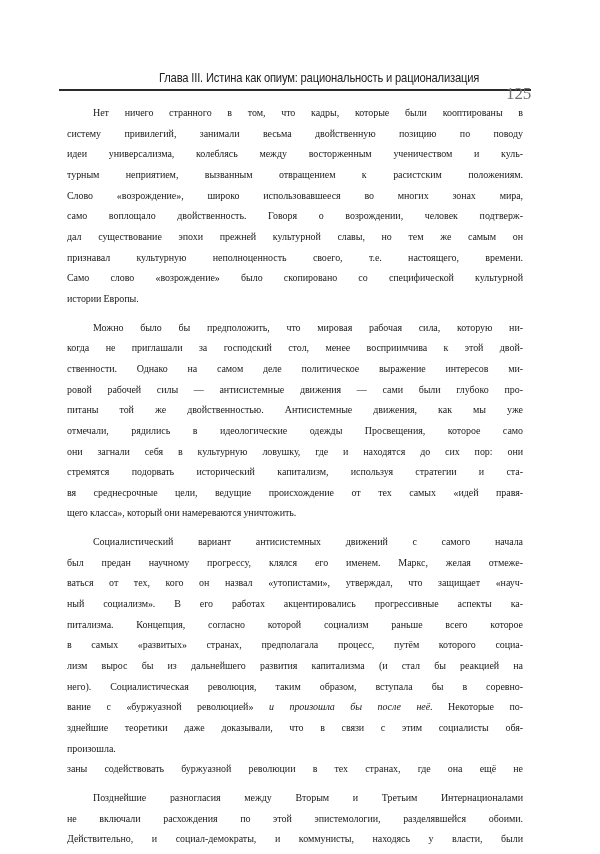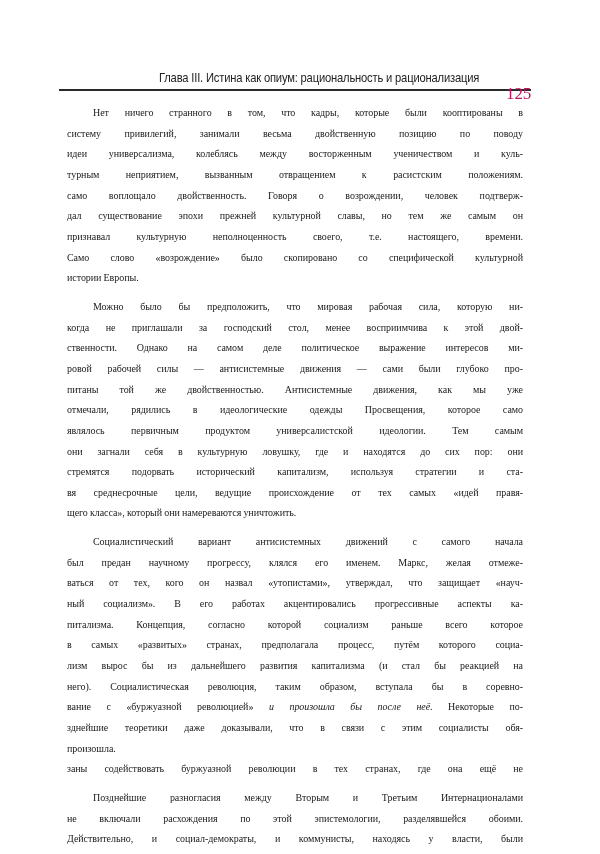--- a/index.html
+++ b/index.html
@@ -36,21 +36,21 @@
     }
     .running-head .title {
       transform: scaleX(0.86);
       transform-origin: left bottom;
       white-space: nowrap;
     }
     .running-head .folio {
       font-family: "Liberation Serif", "DejaVu Serif", serif;
       font-size: 17px;
       line-height: 17px;
-      color: #be185d;
+      color: #737373;
       margin-left: 32px;
     }
     .rule {
       margin-top: 2px;
       height: 0;
       border-top: 2px solid #2a2a2a;
     }
     .body-text {
       margin-top: 12px;
     }
@@ -90,35 +90,35 @@
   </div>
   <div class="rule"></div>
 
   <div class="body-text">
 
     <p class="para">
       <span class="line first">Нет ничего странного в том, что кадры, которые были кооптированы в</span>
       <span class="line">систему привилегий, занимали весьма двойственную позицию по поводу</span>
       <span class="line">идеи универсализма, колеблясь между восторженным ученичеством и куль-</span>
       <span class="line">турным неприятием, вызванным отвращением к расистским положениям.</span>
+      <span class="line">Слово «возрождение», широко использовавшееся во многих зонах мира,</span>
       <span class="line">само воплощало двойственность. Говоря о возрождении, человек подтверж-</span>
       <span class="line">дал существование эпохи прежней культурной славы, но тем же самым он</span>
       <span class="line">признавал культурную неполноценность своего, т.е. настоящего, времени.</span>
       <span class="line">Само слово «возрождение» было скопировано со специфической культурной</span>
       <span class="line last">истории Европы.</span>
     </p>
 
     <p class="para">
       <span class="line first">Можно было бы предположить, что мировая рабочая сила, которую ни-</span>
       <span class="line">когда не приглашали за господский стол, менее восприимчива к этой двой-</span>
       <span class="line">ственности. Однако на самом деле политическое выражение интересов ми-</span>
       <span class="line">ровой рабочей силы — антисистемные движения — сами были глубоко про-</span>
       <span class="line">питаны той же двойственностью. Антисистемные движения, как мы уже</span>
       <span class="line">отмечали, рядились в идеологические одежды Просвещения, которое само</span>
-      <span class="line">являлось первичным продуктом универсалистской идеологии. Тем самым</span>
       <span class="line">они загнали себя в культурную ловушку, где и находятся до сих пор: они</span>
       <span class="line">стремятся подорвать исторический капитализм, используя стратегии и ста-</span>
       <span class="line">вя среднесрочные цели, ведущие происхождение от тех самых «идей правя-</span>
       <span class="line last">щего класса», который они намереваются уничтожить.</span>
     </p>
 
     <p class="para">
       <span class="line first">Социалистический вариант антисистемных движений с самого начала</span>
       <span class="line">был предан научному прогрессу, клялся его именем. Маркс, желая отмеже-</span>
       <span class="line">ваться от тех, кого он назвал «утопистами», утверждал, что защищает «науч-</span>

